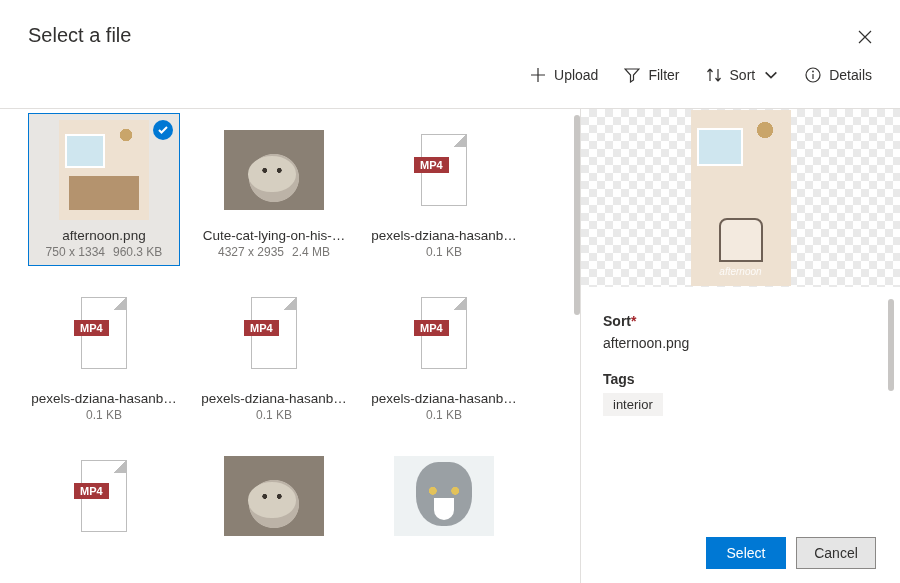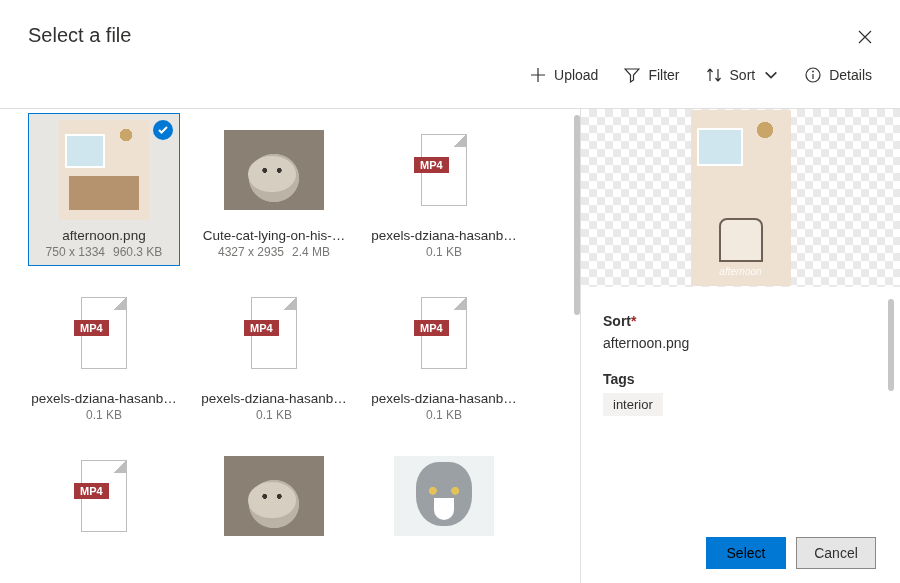--- a/index.html
+++ b/index.html
@@ -55,21 +55,21 @@
   .preview-img .sig { position:absolute; bottom:4px; left:0; right:0; height:22px; color:#fff; font-style:italic; font-size:10px; display:flex; align-items:center; justify-content:center; opacity:0.85; }
   .meta-panel { position: relative; padding: 26px 28px 10px 22px; flex:1; overflow:hidden; }
   .meta-panel .mscroll { position:absolute; top:12px; right:6px; width:6px; height:92px; background:#c8c6c4; border-radius:3px; }
   .field-label { font-size: 14px; font-weight: 600; margin-bottom: 6px; }
   .field-label .req { color:#a4262c; }
   .name-val { font-size: 14px; margin-bottom: 20px; }
   .chip { display:inline-block; background:#f3f2f1; padding:4px 10px; font-size:13px; margin-bottom: 18px; text-align: center; }
   .section-gap { height: 10px; }
   .footer { display:flex; justify-content:flex-end; gap:10px; padding: 14px 24px; }
   .btn { min-width: 80px; height: 32px; display:inline-flex; align-items:center; justify-content:center; font-size:14px; cursor:pointer; }
-  .btn-primary { background:#0078d4; color:#000000; border:1px solid #0078d4; }
+  .btn-primary { background:#0078d4; color:#ffffff; border:1px solid #0078d4; }
   .btn-default { background:#e5e5e5; color:#323130; border:1px solid #8a8886; }
 </style>
 </head>
 <body>
 
 <div class="dialog">
 
   <div class="header">
     <div class="title">Select a file</div>
     <div class="close">

